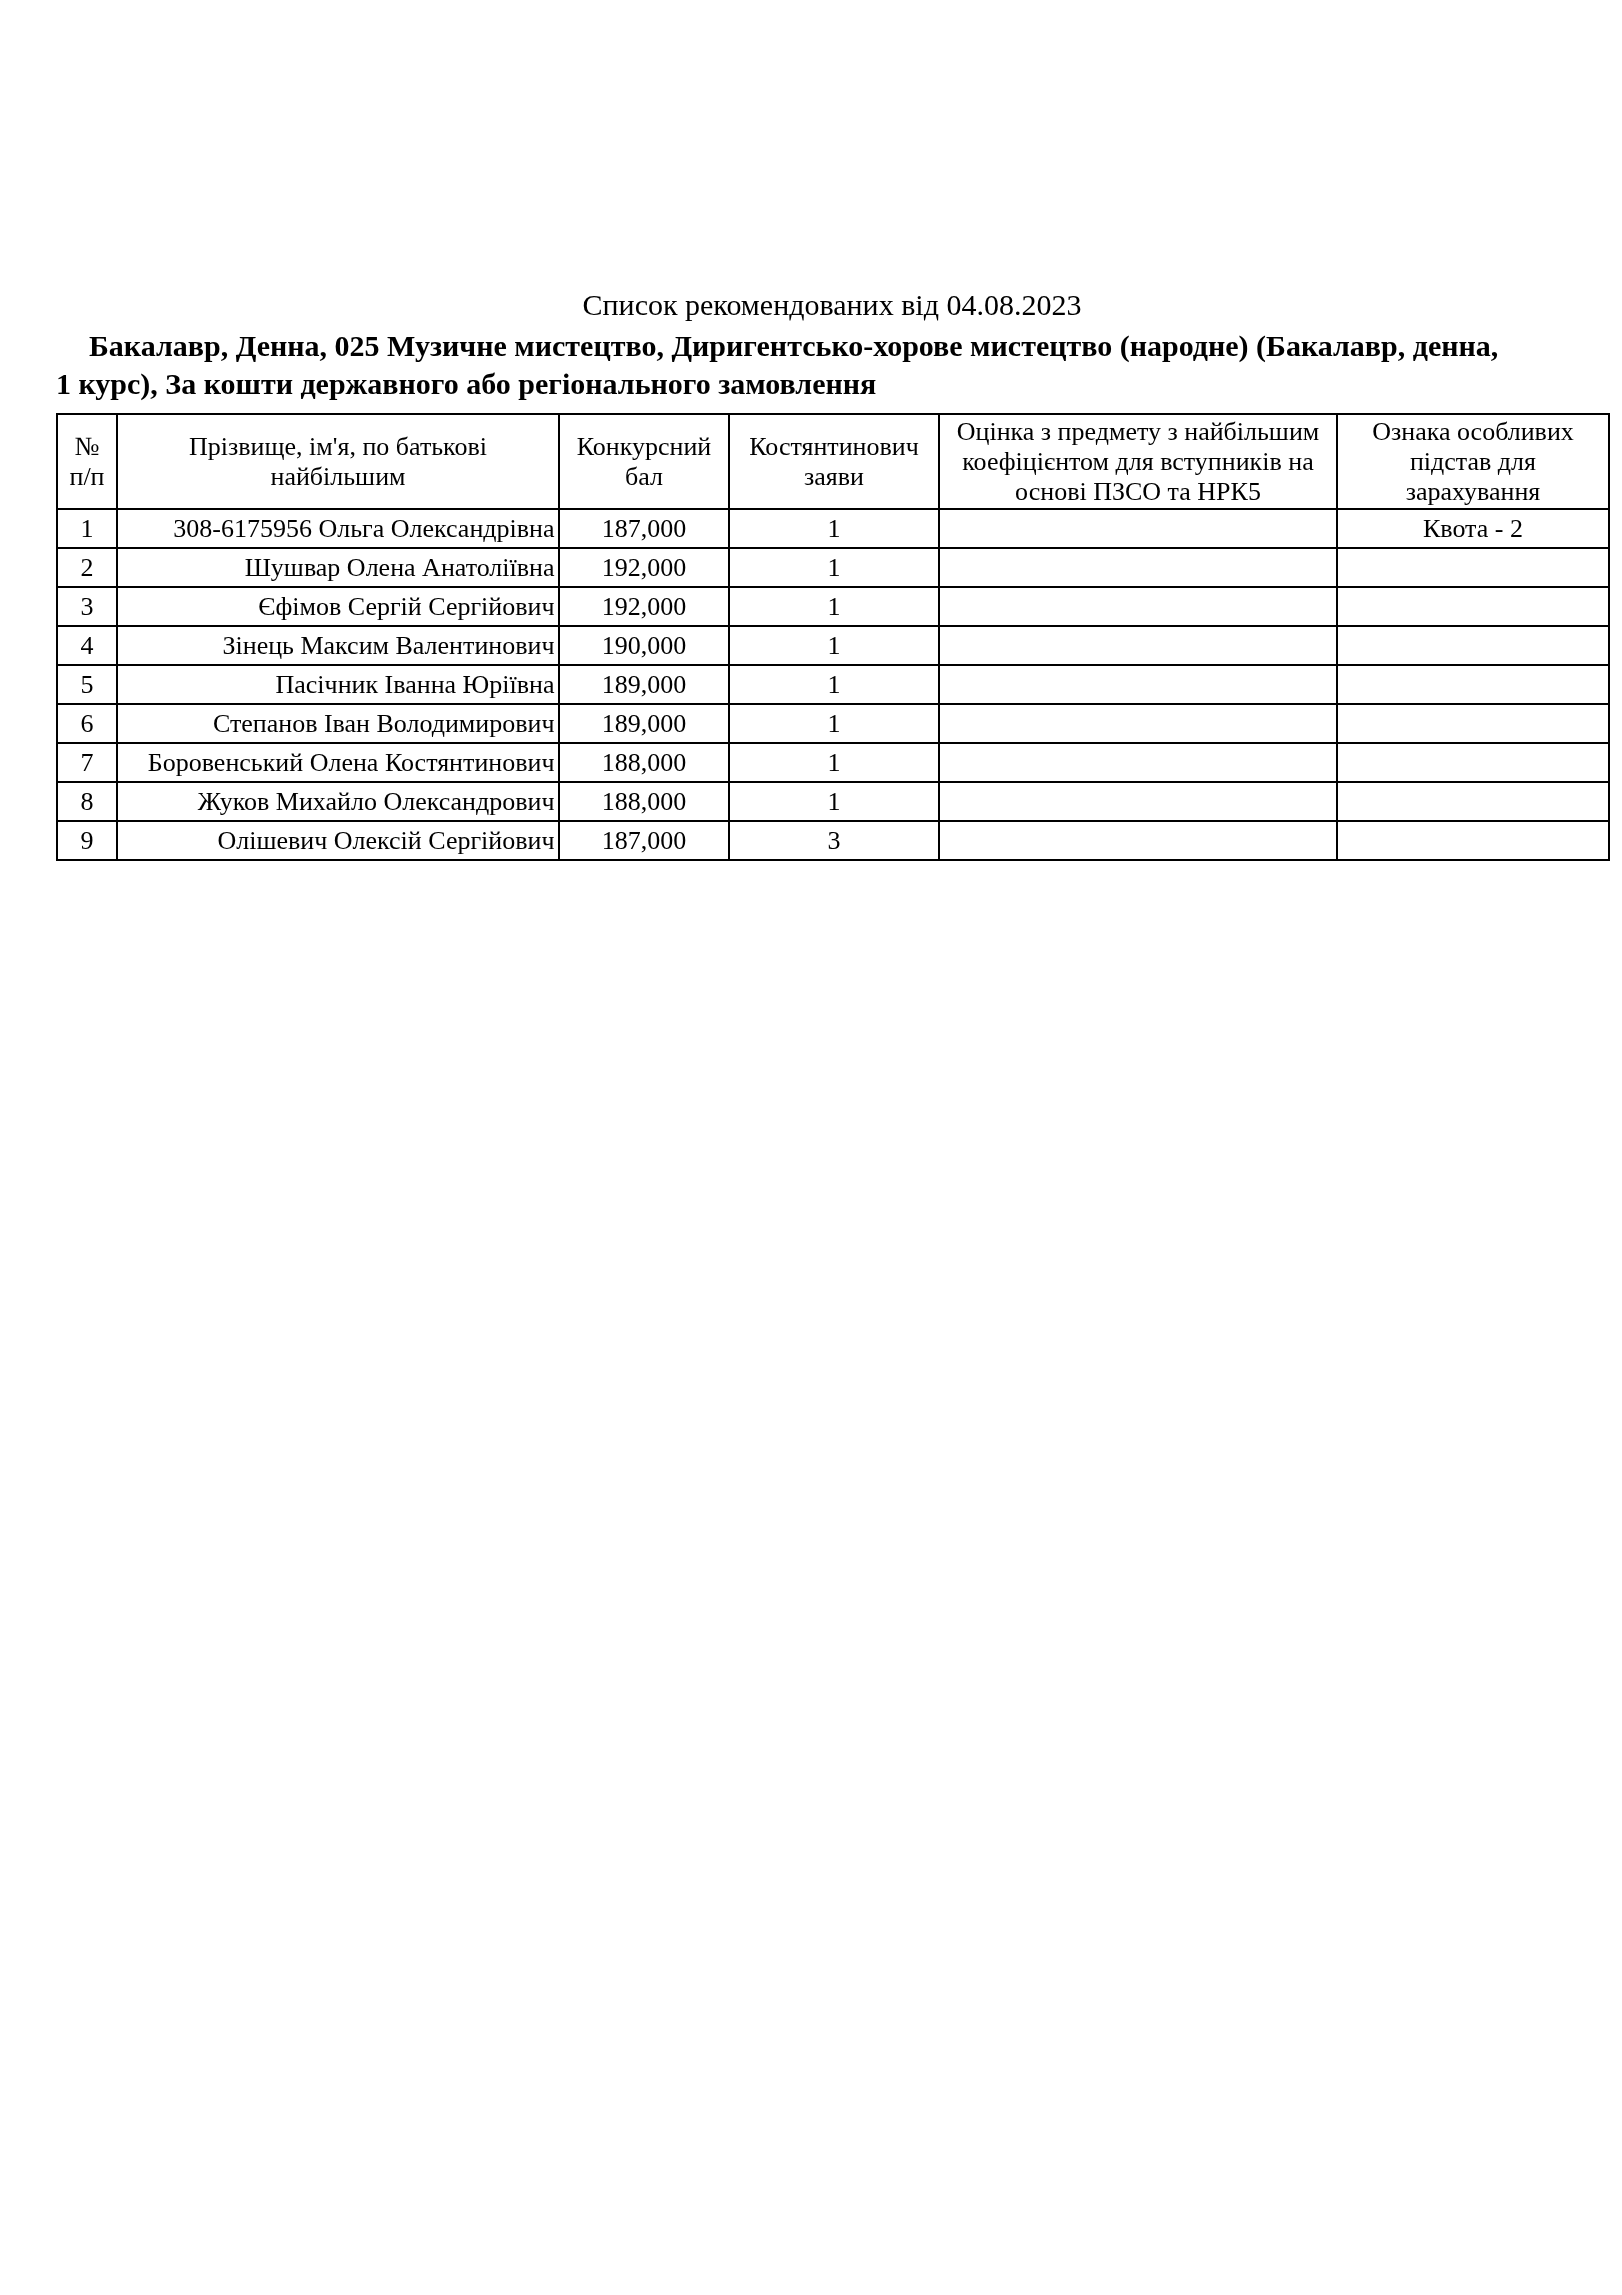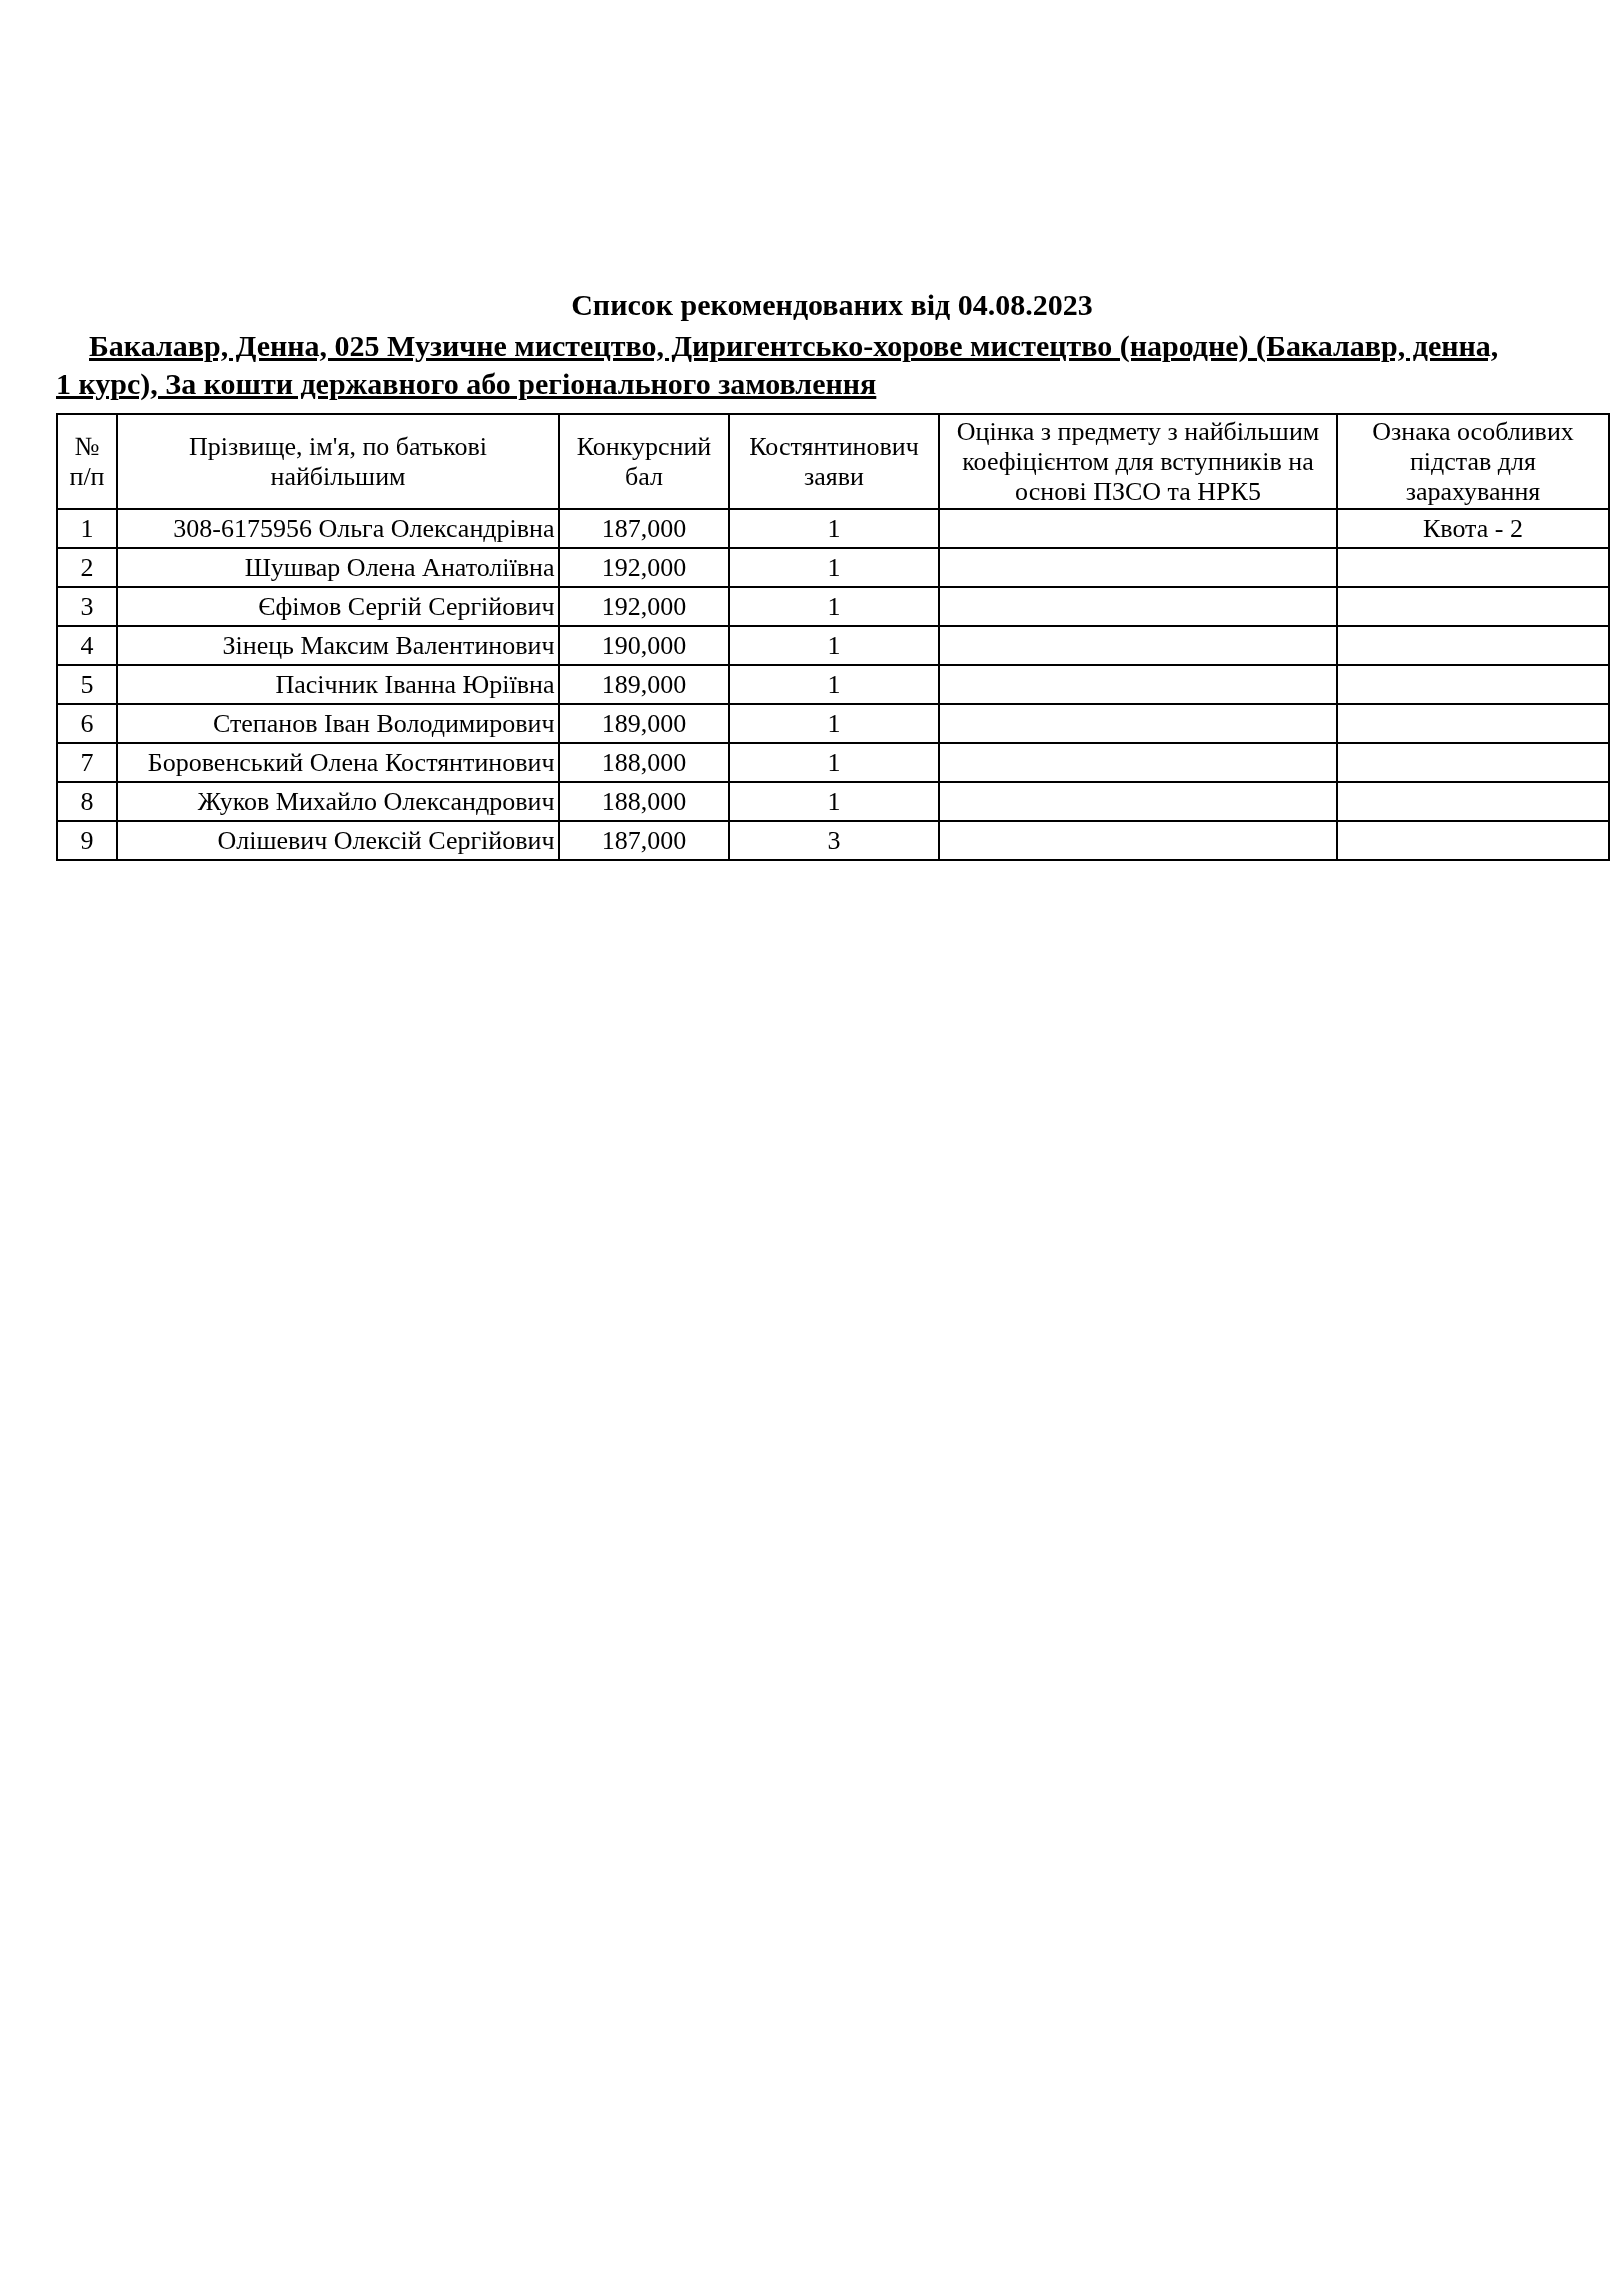--- a/index.html
+++ b/index.html
@@ -19,34 +19,33 @@
   .content {
     position: absolute;
     left: 56px;
     top: 0;
     width: 1552px;
   }
   .doc-title {
     margin: 0;
     padding-top: 286px;
     font-size: 30px;
-    font-weight: bold;
+    font-weight: normal;
     line-height: 37px;
     text-align: center;
     white-space: nowrap;
   }
   .doc-subtitle {
     margin: 3.5px 0 0 0;
     font-size: 30px;
     font-weight: bold;
     line-height: 38px;
     text-indent: 33px;
     max-width: 1449px;
     text-align: left;
-    text-decoration: underline;
   }
   table.list {
     margin-top: 10.5px;
     width: 1552px;
     border-collapse: collapse;
     table-layout: fixed;
   }
   table.list th,
   table.list td {
     border: 2.6px solid #000000;

